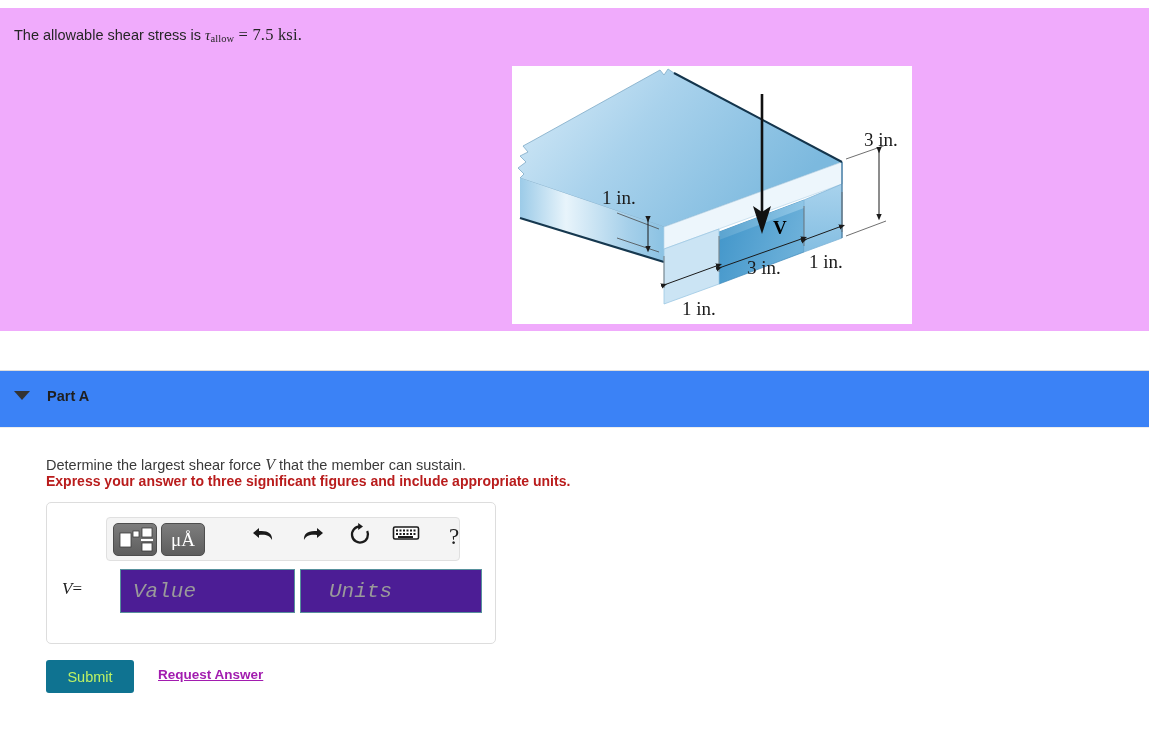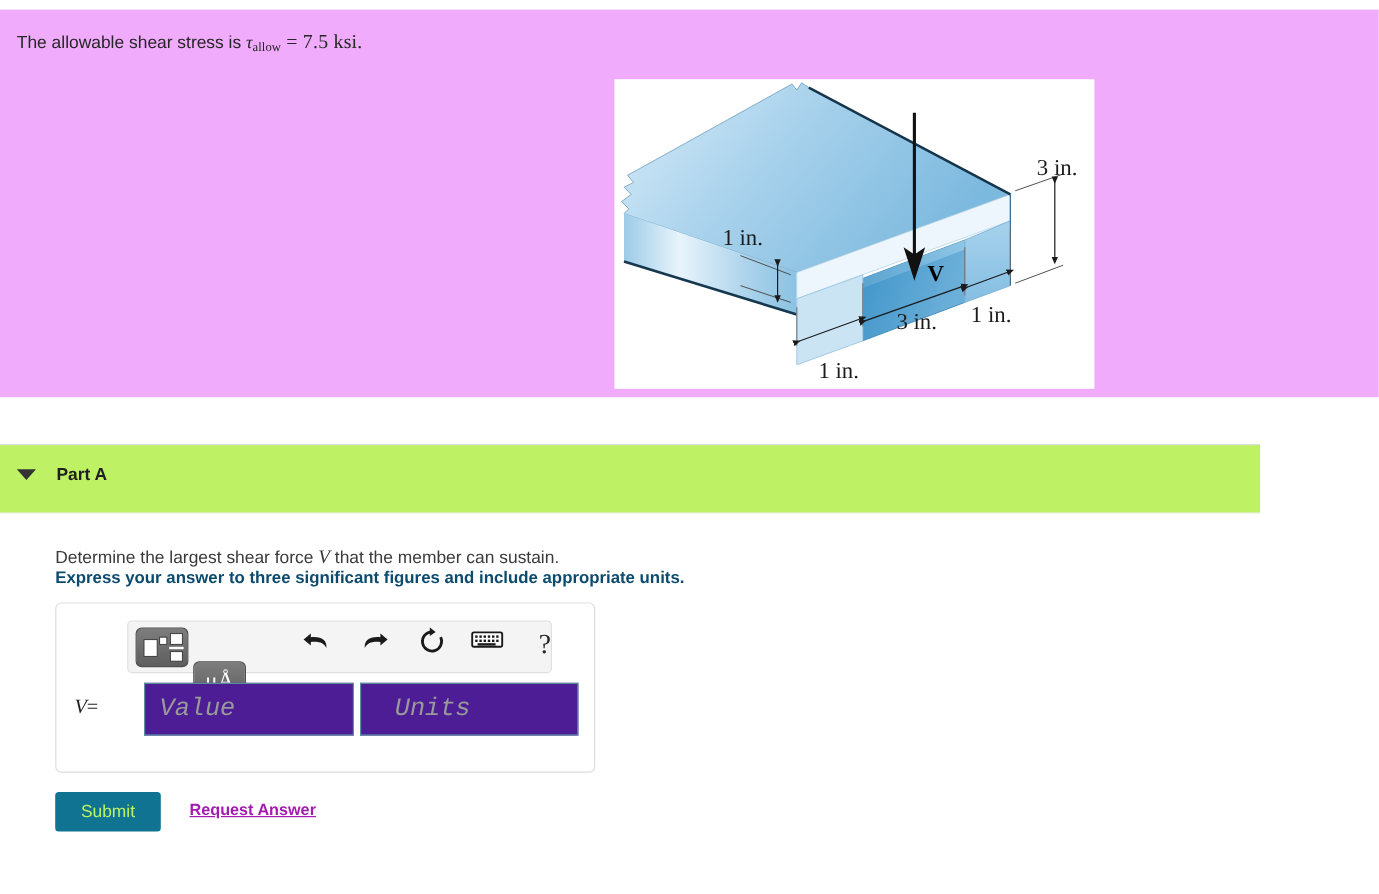--- a/index.html
+++ b/index.html
@@ -60,23 +60,23 @@
     height: 258px;
     background: #ffffff;
   }
   #figure-svg { display: block; }
 
   
   #parta-header {
     position: absolute;
     left: 0;
     top: 370px;
-    width: 1050px;
+    width: 1149px;
     height: 58px;
-    background: #bef264;
+    background: #3b82f6;
     border-top: 1px solid #dcdcdc;
     border-bottom: 1px solid #ededed;
     box-sizing: border-box;
   }
   #parta-caret {
     position: absolute;
     left: 14px;
     top: 20px;
     width: 0;
     height: 0;
@@ -111,21 +111,21 @@
     color: #3a3a3a;
     white-space: nowrap;
     margin-top: 16px;
   }
   #instruction-line {
     position: absolute;
     left: 46px;
     top: 45px;
     font-size: 14px;
     font-weight: bold;
-    color: #0c4a6e;
+    color: #b91c1c;
     white-space: nowrap;
   }
 
   
   #answer-panel {
     position: absolute;
     left: 46px;
     top: 74px;
     width: 450px;
     height: 142px;
@@ -150,21 +150,21 @@
     top: 5px;
     width: 44px;
     height: 33px;
     background: linear-gradient(#7d7d7d, #5e5e5e);
     border: 1px solid #4e4e4e;
     border-radius: 5px;
     box-sizing: border-box;
     cursor: pointer;
   }
   #tb-template { left: 6px; }
-  #tb-units    { left: 54px; margin-top: 28px; }
+  #tb-units    { left: 54px; }
   .tb-icon {
     position: absolute;
     top: 4px;
     width: 34px;
     height: 30px;
     text-align: center;
     cursor: pointer;
     color: #1a1a1a;
   }
   #tb-undo { left: 140px; }

